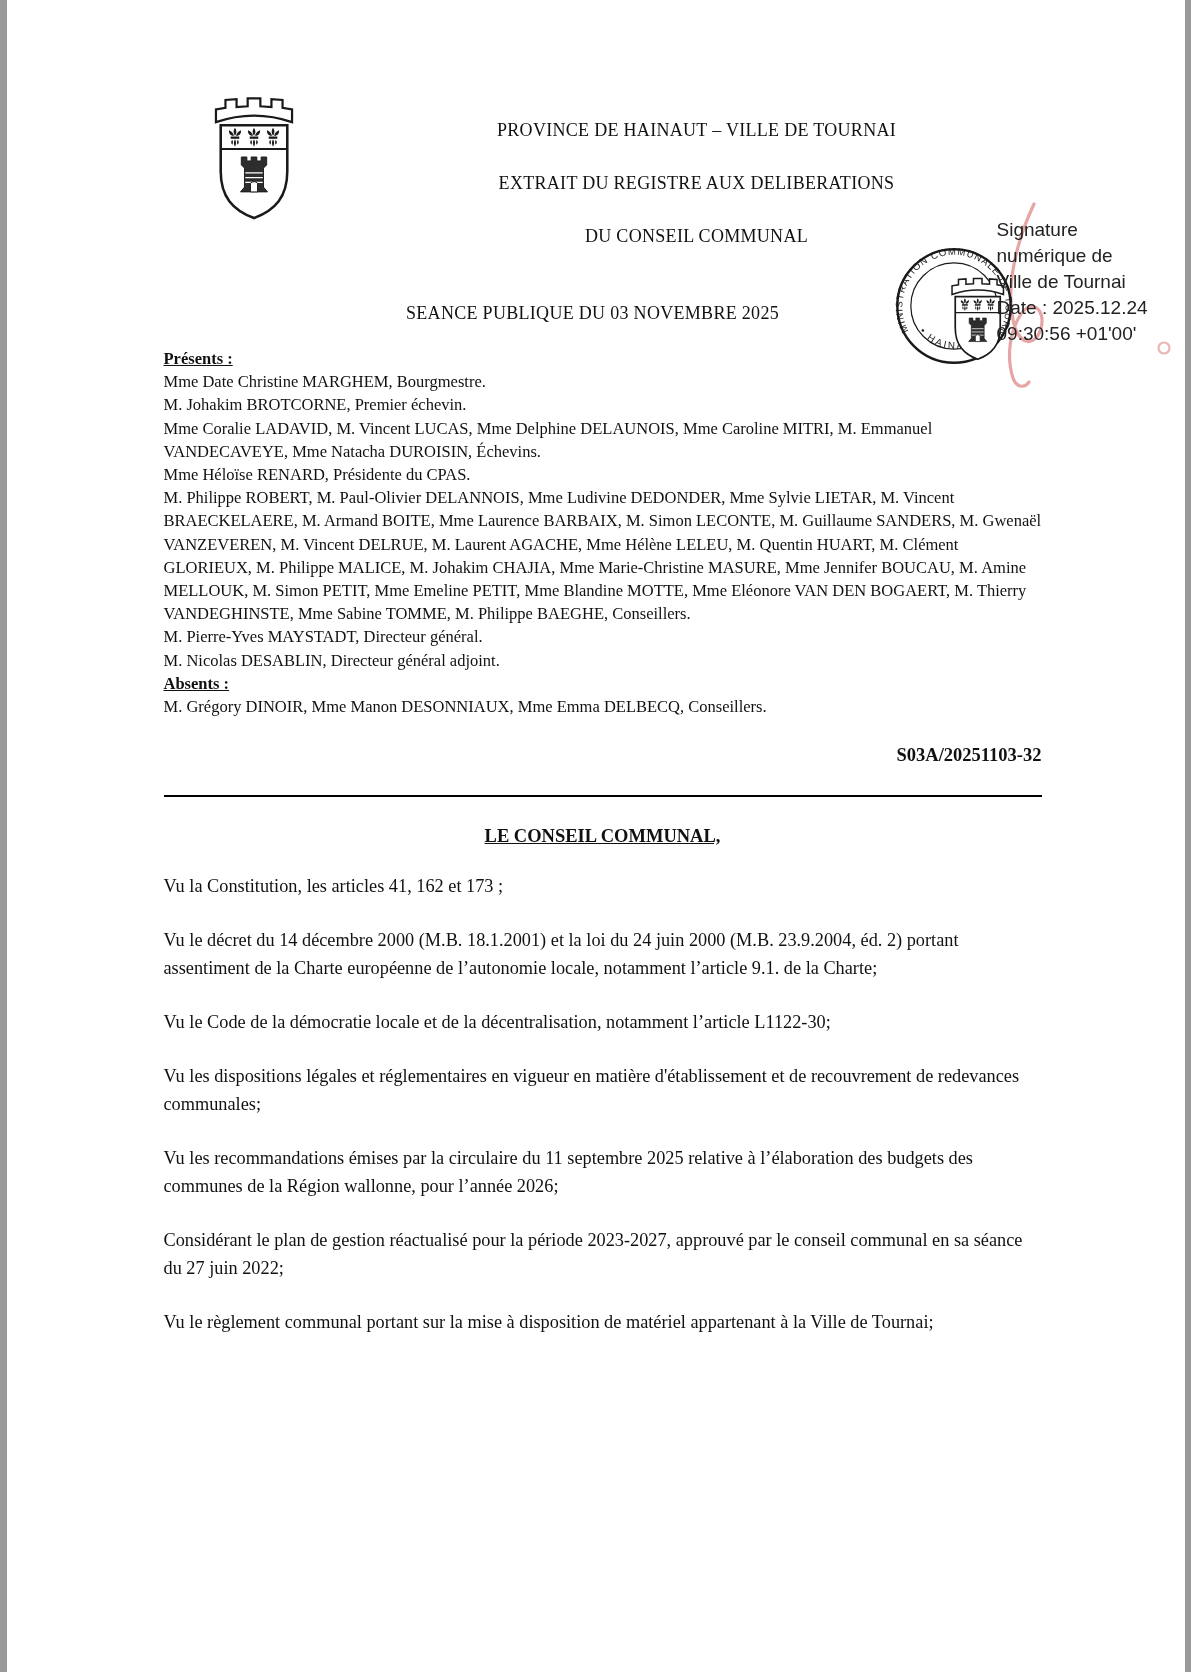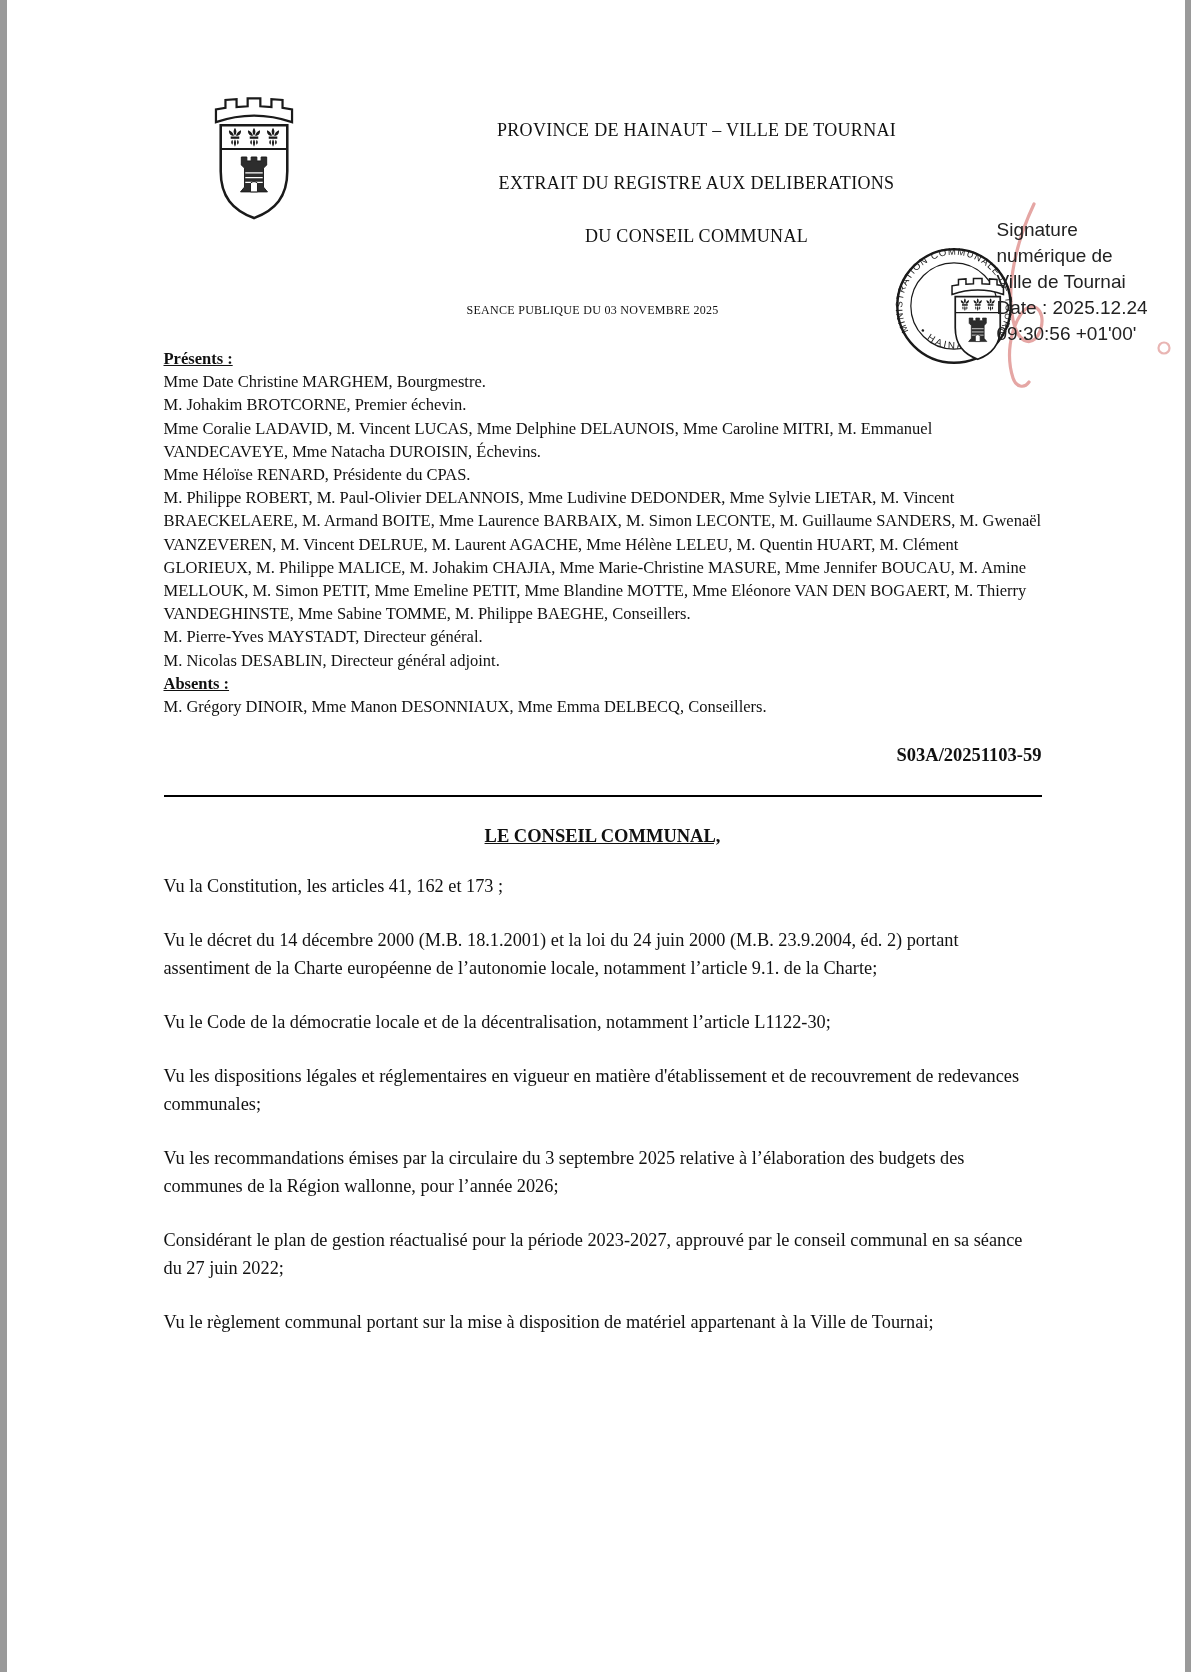--- a/index.html
+++ b/index.html
@@ -7,21 +7,21 @@
     position:relative;width:1178px;height:1672px;background:#fff;
     font-family:"Liberation Serif",serif;color:#111;overflow:hidden;
     margin:0 auto;
   }
   .abs{position:absolute;}
   .coat-large{left:199px;top:92px;}
   .h-line{left:345px;width:690px;text-align:center;font-size:18px;letter-spacing:.3px;}
   .h-line1{top:120px;}
   .h-line2{top:173px;}
   .h-line3{top:226px;}
-  .h-session{left:157px;top:303px;width:858px;text-align:center;font-size:12px;letter-spacing:.3px;}
+  .h-session{left:157px;top:303px;width:858px;text-align:center;font-size:18px;letter-spacing:.3px;}
   .seal{left:886px;top:245px;}
   .sig-text{
     left:990px;top:217px;width:157px;
     font-family:"Liberation Sans",sans-serif;font-size:19px;line-height:26px;color:#222;
   }
   .flourish{left:975px;top:198px;pointer-events:none;}
   .attendance{left:157px;top:347px;width:880px;font-size:16.5px;line-height:23.2px;}
   .section-label{font-weight:bold;text-decoration:underline;}
   .reference{left:157px;top:745px;width:878px;text-align:right;font-weight:bold;font-size:18.5px;}
   .divider{left:157px;top:795px;width:878px;border-top:2px solid #000;height:0;}
@@ -111,30 +111,30 @@
     <div>M. Johakim BROTCORNE, Premier échevin.</div>
     <div>Mme Coralie LADAVID, M. Vincent LUCAS, Mme Delphine DELAUNOIS, Mme Caroline MITRI, M. Emmanuel VANDECAVEYE, Mme Natacha DUROISIN, Échevins.</div>
     <div>Mme Héloïse RENARD, Présidente du CPAS.</div>
     <div>M. Philippe ROBERT, M. Paul-Olivier DELANNOIS, Mme Ludivine DEDONDER, Mme Sylvie LIETAR, M. Vincent BRAECKELAERE, M. Armand BOITE, Mme Laurence BARBAIX, M. Simon LECONTE, M. Guillaume SANDERS, M. Gwenaël VANZEVEREN, M. Vincent DELRUE, M. Laurent AGACHE, Mme Hélène LELEU, M. Quentin HUART, M. Clément GLORIEUX, M. Philippe MALICE, M. Johakim CHAJIA, Mme Marie-Christine MASURE, Mme Jennifer BOUCAU, M. Amine MELLOUK, M. Simon PETIT, Mme Emeline PETIT, Mme Blandine MOTTE, Mme Eléonore VAN DEN BOGAERT, M. Thierry VANDEGHINSTE, Mme Sabine TOMME, M. Philippe BAEGHE, Conseillers.</div>
     <div>M. Pierre-Yves MAYSTADT, Directeur général.</div>
     <div>M. Nicolas DESABLIN, Directeur général adjoint.</div>
     <div class="section-label">Absents :</div>
     <div>M. Grégory DINOIR, Mme Manon DESONNIAUX, Mme Emma DELBECQ, Conseillers.</div>
   </div>
 
-  <div class="abs reference">S03A/20251103-59</div>
+  <div class="abs reference">S03A/20251103-32</div>
 
   <div class="abs divider"></div>
 
   <div class="abs council-heading">LE CONSEIL COMMUNAL,</div>
 
   <div class="abs body-text">
     <p>Vu la Constitution, les articles 41, 162 et 173 ;</p>
     <p>Vu le décret du 14 décembre 2000 (M.B. 18.1.2001) et la loi du 24 juin 2000 (M.B. 23.9.2004, éd. 2) portant assentiment de la Charte européenne de l’autonomie locale, notamment l’article 9.1. de la Charte;</p>
     <p>Vu le Code de la démocratie locale et de la décentralisation, notamment l’article L1122-30;</p>
     <p>Vu les dispositions légales et réglementaires en vigueur en matière d'établissement et de recouvrement de redevances communales;</p>
-    <p>Vu les recommandations émises par la circulaire du 3 septembre 2025 relative à l’élaboration des budgets des communes de la Région wallonne, pour l’année 2026;</p>
+    <p>Vu les recommandations émises par la circulaire du 11 septembre 2025 relative à l’élaboration des budgets des communes de la Région wallonne, pour l’année 2026;</p>
     <p>Considérant le plan de gestion réactualisé pour la période 2023-2027, approuvé par le conseil communal en sa séance du 27 juin 2022;</p>
     <p>Vu le règlement communal portant sur la mise à disposition de matériel appartenant à la Ville de Tournai;</p>
   </div>
 
 
 </div>
 
 </body></html>

